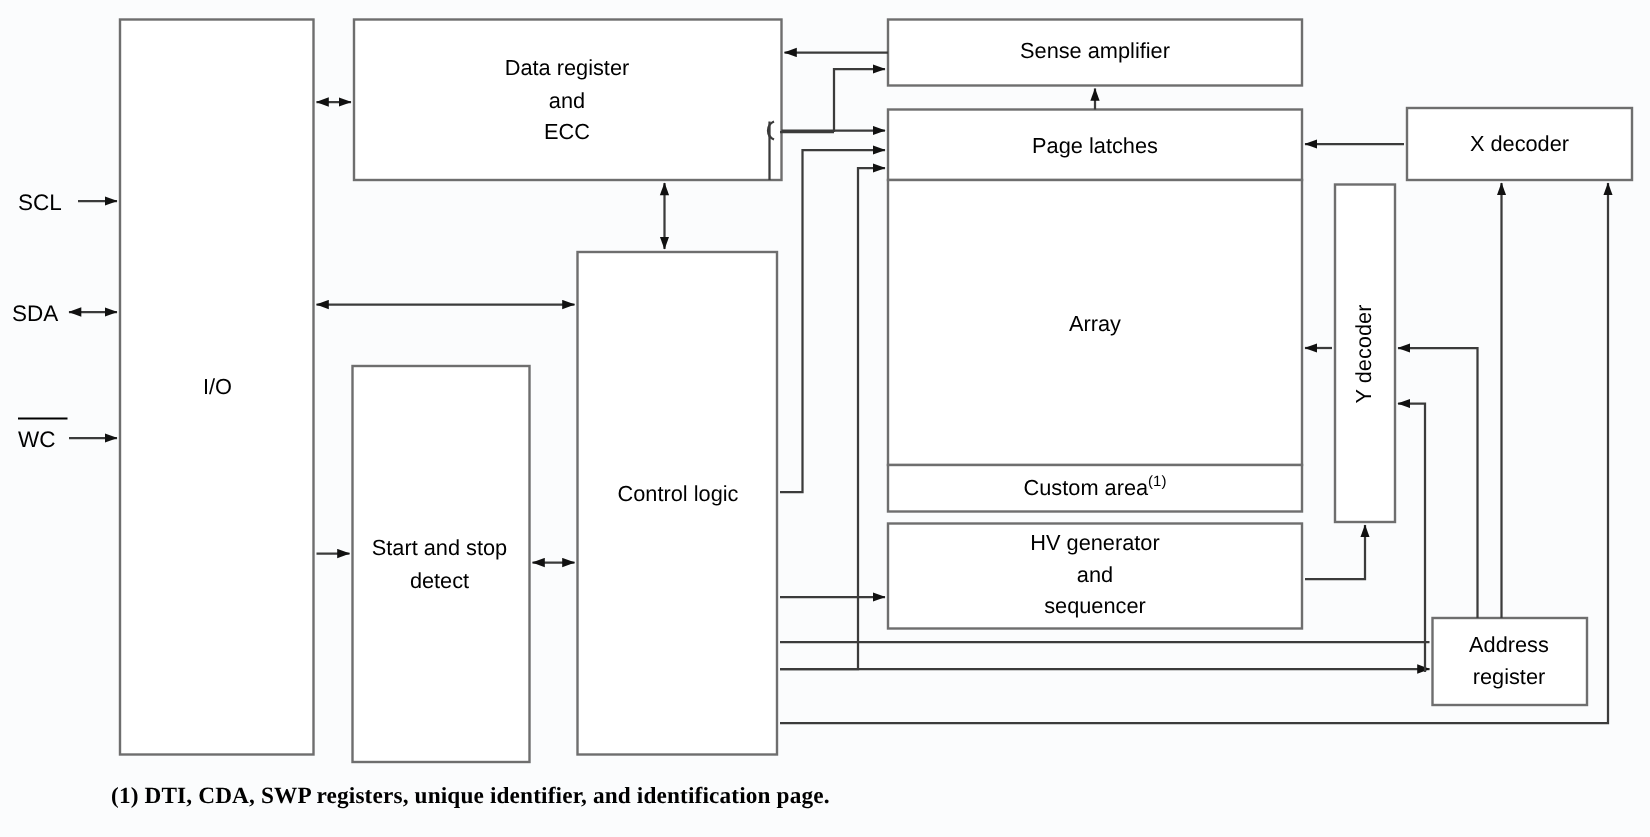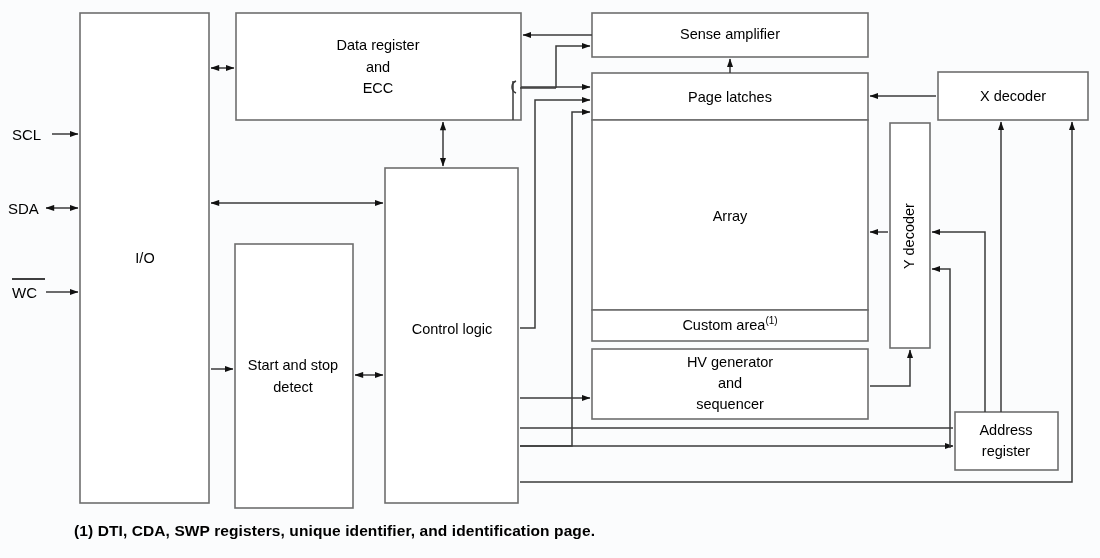--- a/index.html
+++ b/index.html
@@ -4,21 +4,21 @@
 <style>
   html,body{margin:0;padding:0;background:#fbfcfd;}
   body{width:1100px;height:558px;overflow:hidden;font-family:"Liberation Sans",sans-serif;}
   #stage{position:relative;width:1100px;height:558px;background:#fbfcfd;}
   svg#diagram{position:absolute;left:0;top:0;width:1100px;height:558px;}
   .bx{fill:#ffffff;stroke:#6e6e6e;stroke-width:1.6;}
   .ln{stroke:#3b3b3b;stroke-width:1.5;fill:none;}
   .lbl{font-family:"Liberation Sans",sans-serif;font-size:14.5px;fill:#000;text-anchor:middle;dominant-baseline:middle;}
   .sig{font-family:"Liberation Sans",sans-serif;font-size:15px;fill:#000;font-weight:400;}
   .sup{font-size:10px;}
-  .cap{position:absolute;left:74px;top:522px;font-family:Liberation Sans, sans-serif;
+  .cap{position:absolute;left:74px;top:522px;font-family:Liberation Serif, serif;
        font-size:15.5px;font-weight:bold;color:#000;letter-spacing:.1px;white-space:nowrap;}
   .ovl{stroke:#000;stroke-width:1.4;}
 </style>
 </head>
 <body>
 
 <div id="stage">
 
 <svg id="diagram" viewBox="0 0 1100 558">
   <defs>

